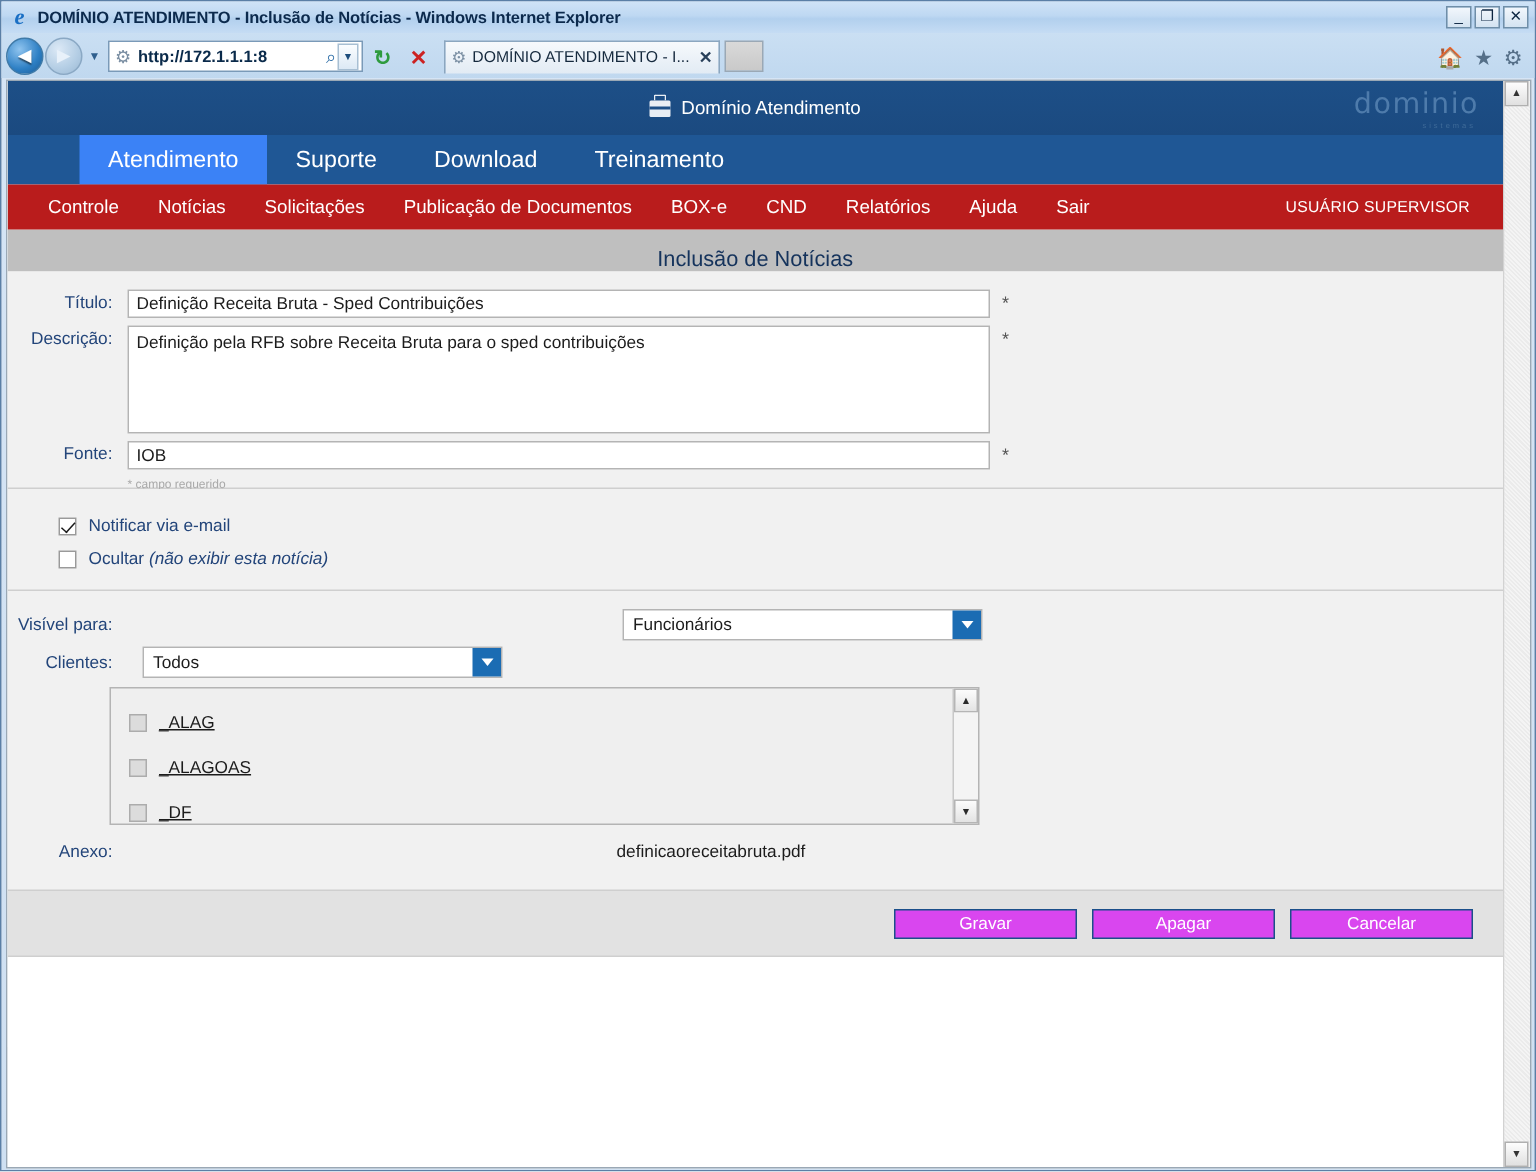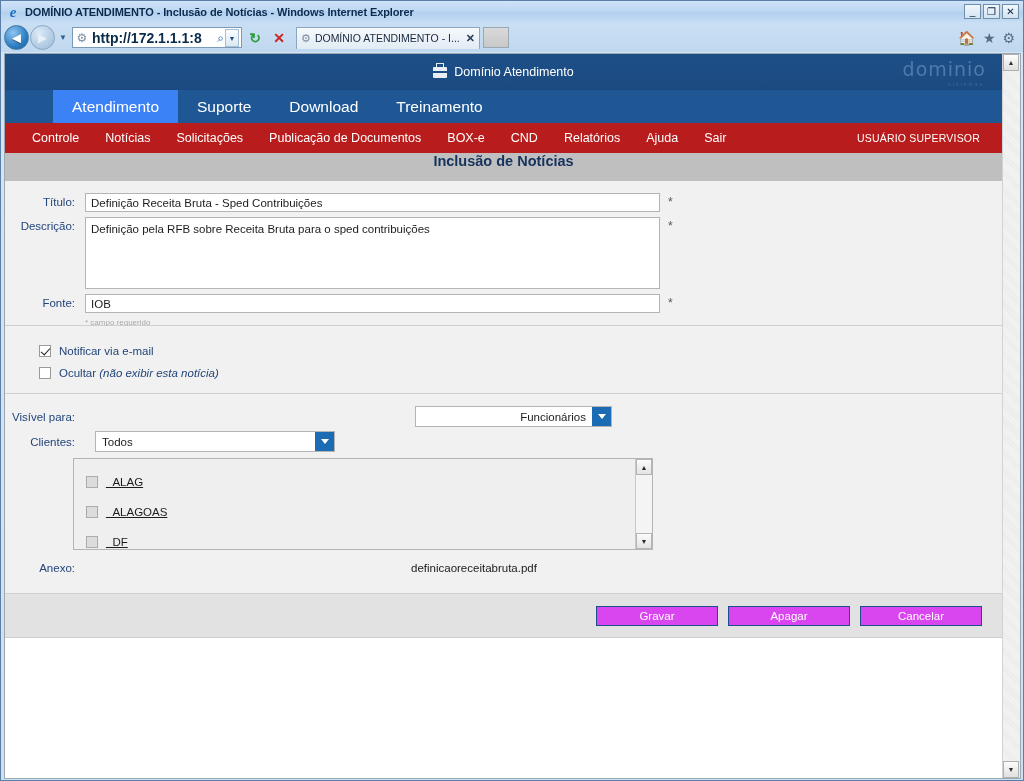--- a/index.html
+++ b/index.html
@@ -118,21 +118,21 @@
   .addr-icon {
     width: 14px; height: 14px;
     margin-right: 3px;
     flex: 0 0 auto;
     color: #7b8fa3;
     font-size: 12px;
     line-height: 14px;
     text-align: center;
   }
   .addr-url {
-    font-size: 14px;
+    font-size: 11px;
     color: #0a2a4a;
     font-weight: bold;
     white-space: nowrap;
     overflow: hidden;
     flex: 1 1 auto;
   }
   .addr-search { color: #2f6fa8; font-size: 12px; margin: 0 1px; }
   .addr-caret {
     width: 14px; height: 18px;
     border: 1px solid #a8bfd3;
@@ -304,23 +304,22 @@
     color: #ffffff;
     font-size: 10.5px;
     letter-spacing: 0.2px;
   }
 
   
   .page-title-band {
     height: 28px;
     background: #bfbfbf;
     display: flex;
-    align-items: flex-start;
+    align-items: flex-end;
     justify-content: center;
-    font-weight: bold;
   }
   .page-title-band .txt {
     color: #15335c;
     font-size: 14.5px;
   }
   .section {
     background: #f1f1f1;
     border-bottom: 1px solid #cfcfcf;
     position: relative;
   }
@@ -659,21 +658,21 @@
         <div class="chk-row">
           <span class="chk-box"></span>
           <span class="chk-label"><span>Ocultar </span><span class="ital">(não exibir esta notícia)</span></span>
         </div>
       </div>
 
       <div class="section sec3">
         <div class="field-row" style="align-items:center;margin-bottom:4px;">
           <span class="field-label" style="padding-top:0;">Visível para:</span>
           <span style="width:330px;"></span>
-          <span class="sel" style="width:197px;text-align:right;">
+          <span class="sel" style="width:240px;">
             <span class="val">Funcionários</span>
             <span class="arrow"></span>
           </span>
         </div>
 
         <div class="field-row" style="align-items:center;margin-bottom:6px;">
           <span class="field-label" style="padding-top:0;margin-right:20px;">Clientes:</span>
           <span class="sel" style="width:240px;">
             <span class="val">Todos</span>
             <span class="arrow"></span>

